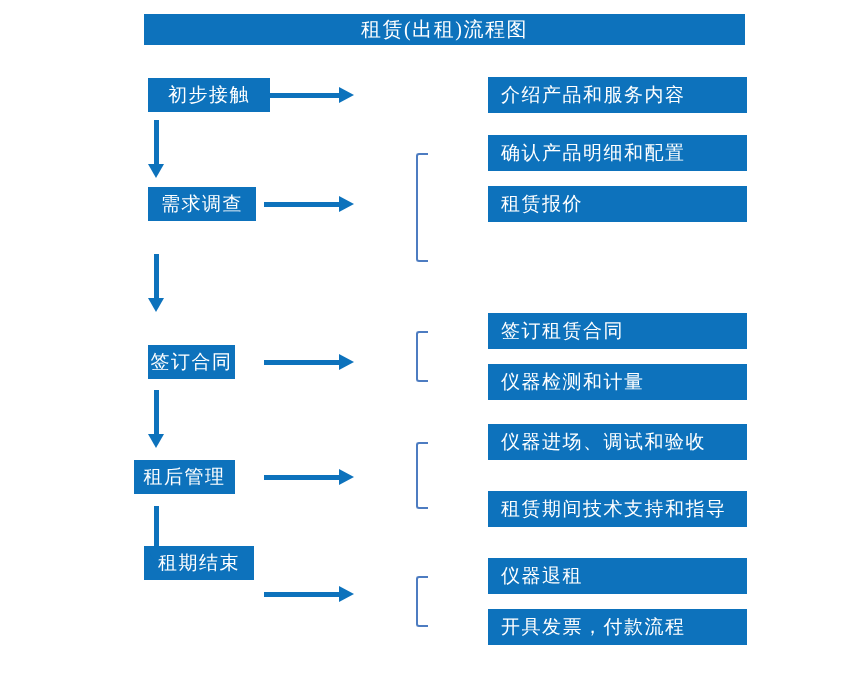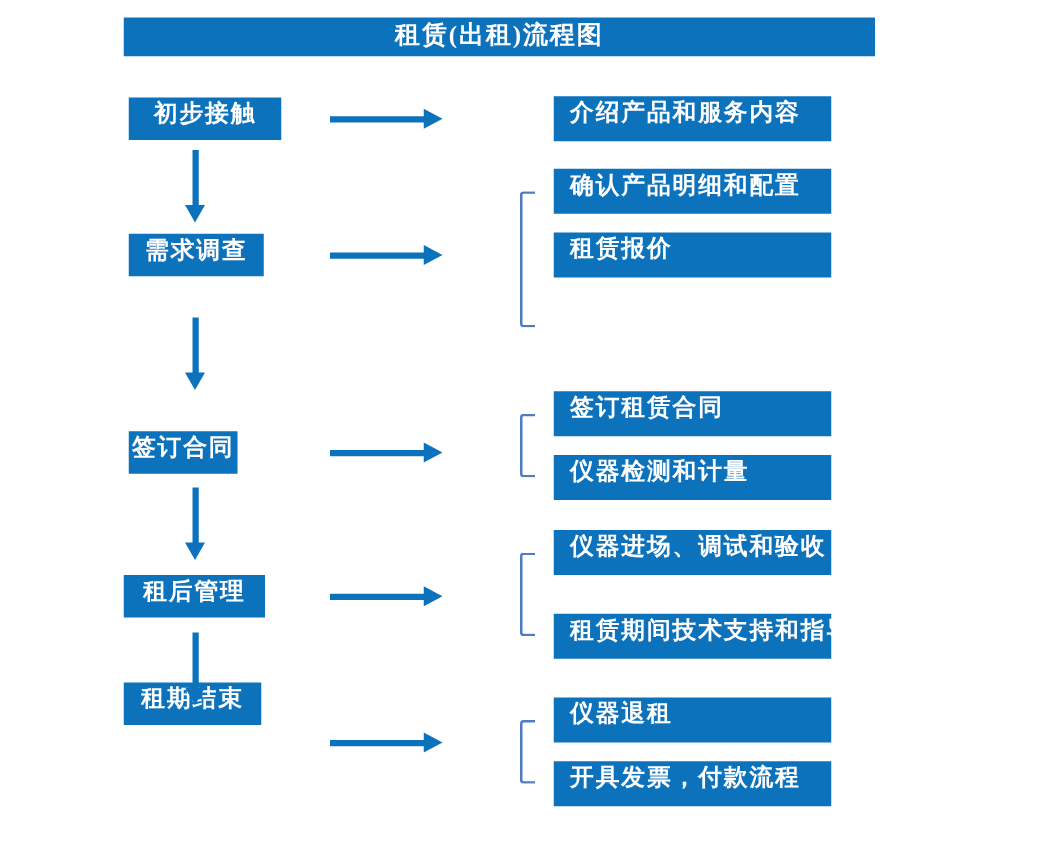--- a/index.html
+++ b/index.html
@@ -14,32 +14,33 @@
     width:844px;height:688px;
     background:var(--bg);
     font-family:"Liberation Serif","DejaVu Serif",serif;
     position:relative;overflow:hidden;
   }
   .canvas{position:absolute;inset:0;}
   .box{
     position:absolute;
     background:var(--blue);
     color:var(--text-on-blue);
-    font-weight:bold;
+    font-weight:normal;
     font-size:19px;
     letter-spacing:1.5px;
-    display:flex;align-items:flex-start;
+    display:flex;align-items:center;
     white-space:nowrap;
+    margin-left:45px;
   }
   .title-bar{
     left:99px;top:14px;width:601px;height:31px;
     justify-content:center;font-size:20px;
   }
   .left-box{height:34px;justify-content:center;}
-  .right-box{left:443px;width:222px;height:36px;padding-left:13px;}
+  .right-box{left:443px;width:259px;height:36px;padding-left:13px;}
   
   .h-arrow{position:absolute;width:90px;height:16px;}
   .h-arrow .shaft{
     position:absolute;left:0;right:13px;top:5.5px;height:5px;
     background:var(--blue);
   }
   .h-arrow .head{
     position:absolute;right:0;top:0;width:0;height:0;
     border-top:8px solid transparent;
     border-bottom:8px solid transparent;
@@ -78,21 +79,21 @@
 
   <div class="box left-box" style="left:103px;top:78px;width:122px">
     <span>初步接触</span>
   </div>
   <div class="box left-box" style="left:103px;top:187px;width:108px">
     <span>需求调查</span>
   </div>
   <div class="box left-box" style="left:103px;top:345px;width:87px">
     <span>签订合同</span>
   </div>
-  <div class="box left-box" style="left:99px;top:460px;width:113px">
+  <div class="box left-box" style="left:89px;top:460px;width:101px">
     <span>租后管理</span>
   </div>
   <div class="box left-box" style="left:99px;top:546px;width:110px">
     <span>租期结束</span>
   </div>
 
   <div class="v-arrow" style="top:120px">
       <i class="shaft"></i>
       <i class="head"></i>
     </div>

